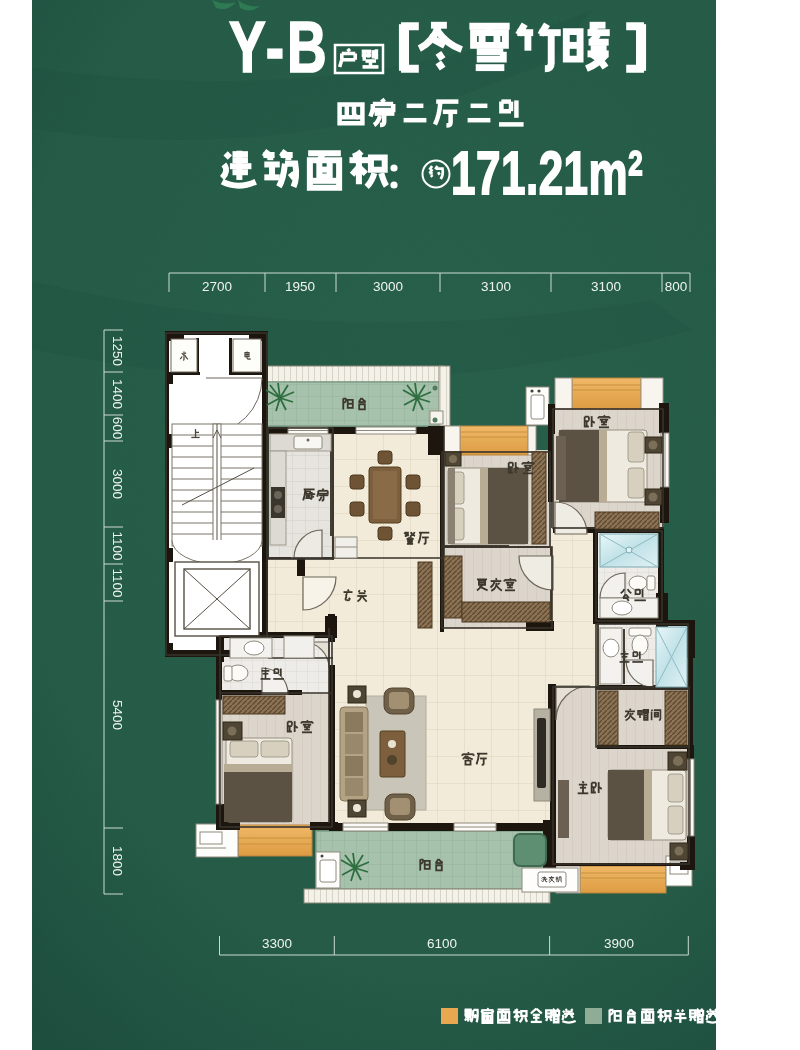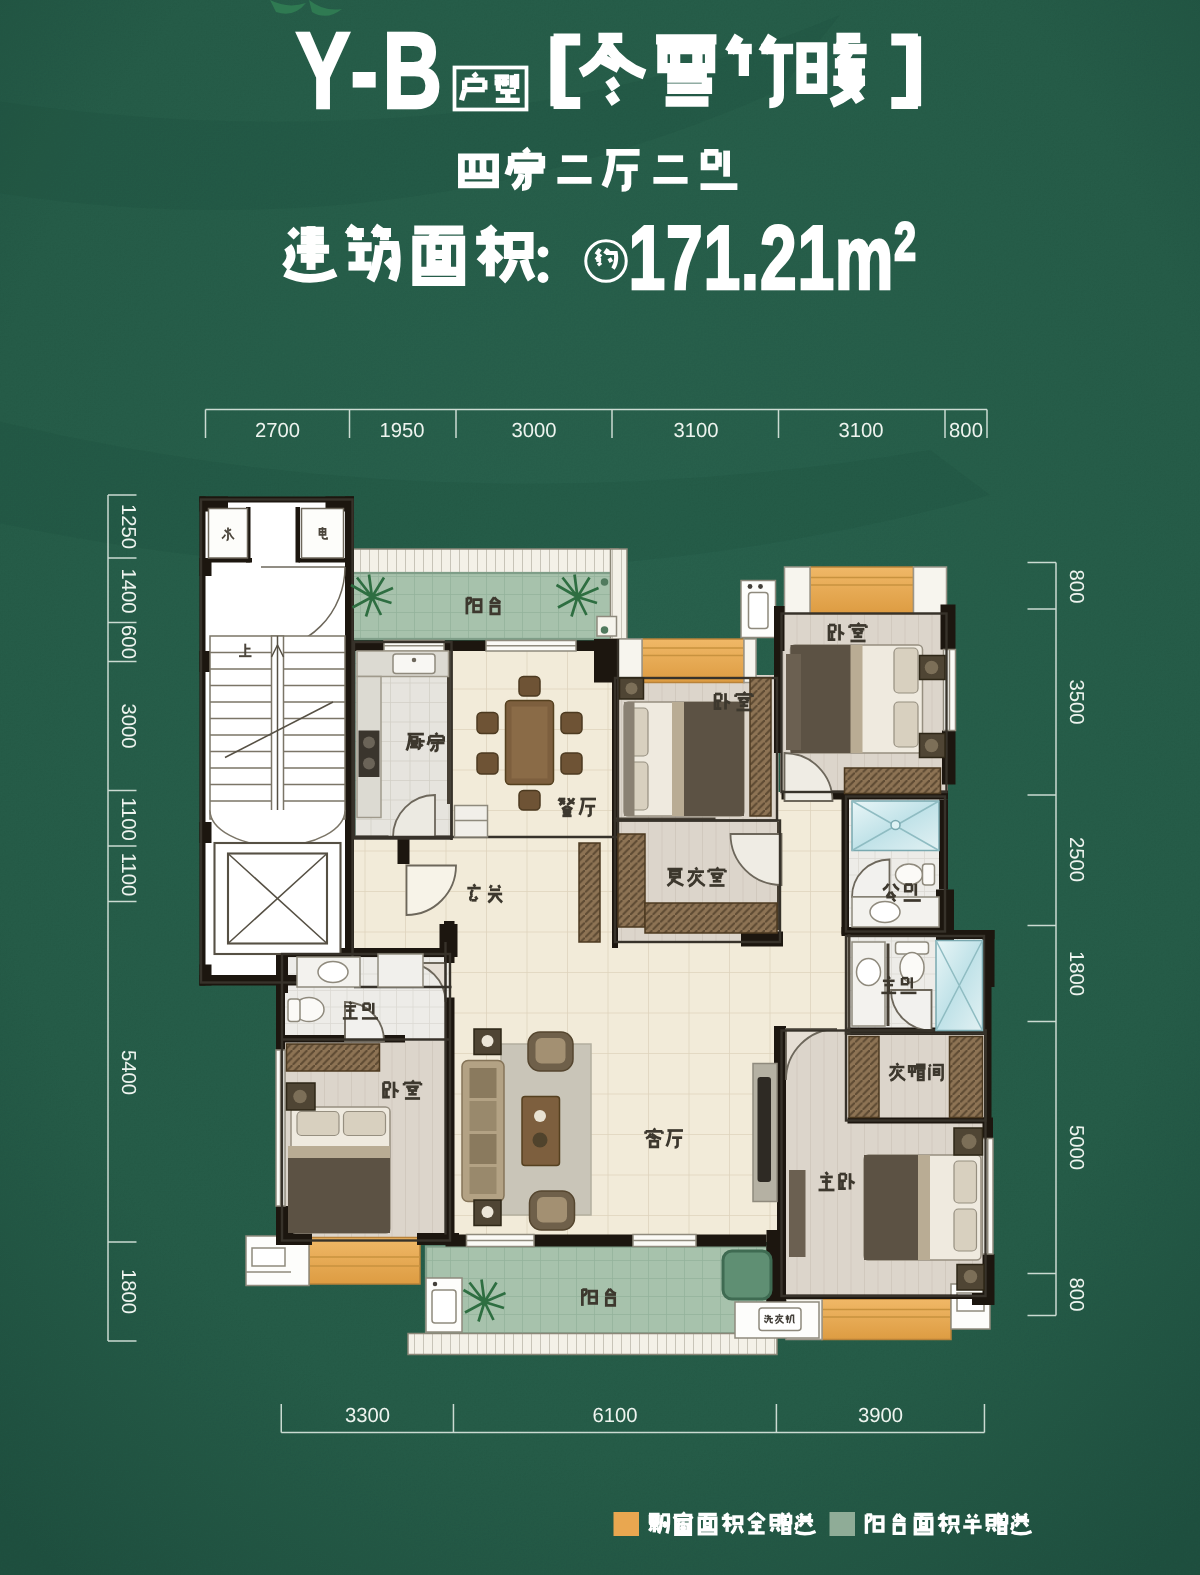--- a/index.html
+++ b/index.html
@@ -1,17 +1,17 @@
 <!DOCTYPE html>
 <html><head>
 <meta charset="utf-8">
 <style>
   html,body{margin:0;padding:0;}
-  #page{position:relative;width:800px;height:1050px;overflow:hidden;
-    background:#27604b;font-family:"Liberation Sans",sans-serif;}
+  #page{position:relative;width:684px;height:1050px;overflow:hidden;
+    background:#27604b;font-family:"Liberation Sans",sans-serif;margin-left:32px;}
   .hdr{position:absolute;color:#ffffff;white-space:nowrap;}
 </style>
 </head>
 <body>
 <div id="page">
 
   <svg width="800" height="1050" style="position:absolute;left:0;top:0">
     <defs>
       <filter id="noise">
           <feTurbulence type="fractalNoise" baseFrequency="0.9" numOctaves="2" result="n"></feTurbulence>

